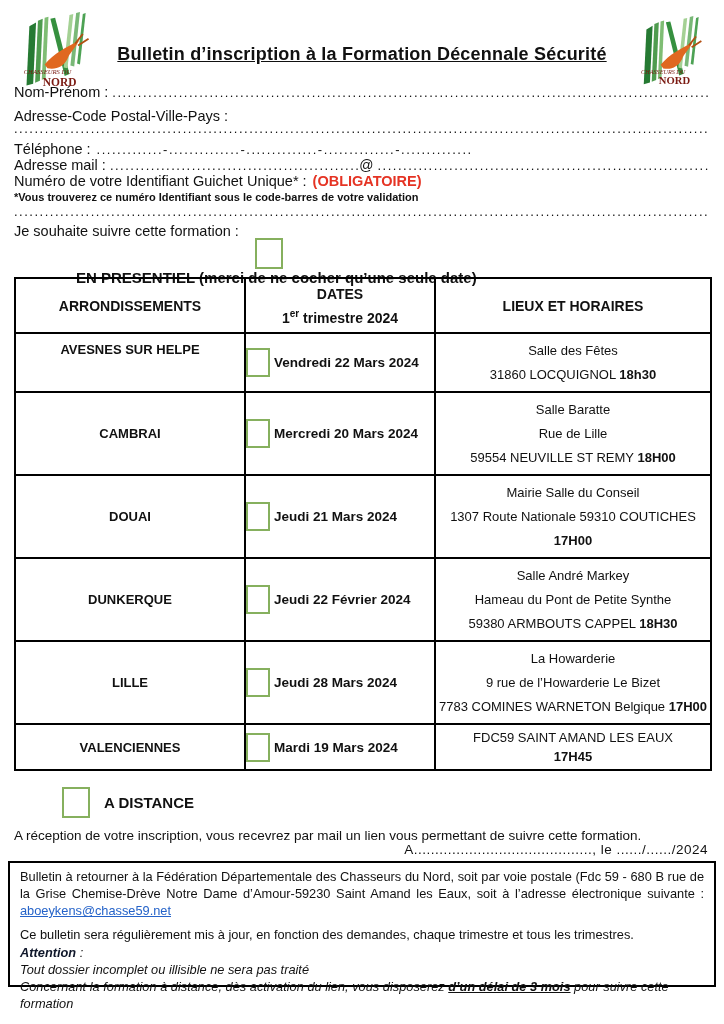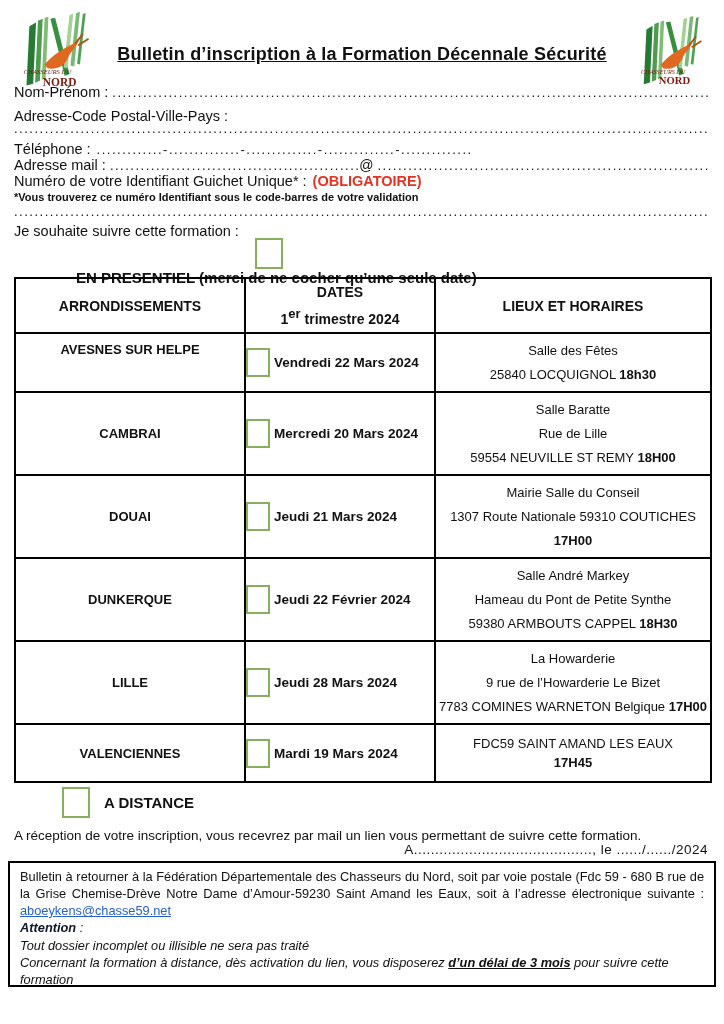--- a/index.html
+++ b/index.html
@@ -30,21 +30,21 @@
   }
   .checkrow .chklabel{font-size:15px;font-weight:bold;margin-left:14px;white-space:nowrap;}
   table.sched{
     position:absolute;top:277px;left:14px;width:696px;border-collapse:collapse;
     table-layout:fixed;
   }
   table.sched td,table.sched th{border:2px solid #000;padding:0;vertical-align:middle;}
   th.hdr{font-size:14px;font-weight:bold;text-align:center;}
   .hdr-dates-line{display:block;}
   .hdr-sub{display:block;margin-top:6px;}
-  .hdr-sub sup{font-size:13px;}
+  .hdr-sub sup{font-size:10px;}
   td.arr{font-size:13px;font-weight:bold;text-align:center;padding:4px;}
   td.datecell{padding:0 0 0 8px;margin-top:24px;}
   .dategroup{display:flex;align-items:center;}
   .tbl-checkbox{
     display:inline-block;width:24px;height:29px;background:#fff;
     border:2px solid #86b05e;box-sizing:border-box;flex:0 0 auto;
   }
   .datelabel{font-size:13.5px;font-weight:bold;margin-left:4px;white-space:nowrap;}
   td.lieu{text-align:center;font-size:13px;padding:4px 2px;}
   .lieu-line{margin:9px 0;}
@@ -158,21 +158,21 @@
     <tr style="height:56px;">
       <td class="arr" style="vertical-align:top;padding-top:8px;">AVESNES SUR HELPE</td>
       <td class="datecell">
         <div class="dategroup">
           <span class="tbl-checkbox"></span>
           <span class="datelabel">Vendredi 22 Mars 2024</span>
         </div>
       </td>
       <td class="lieu">
         <div class="lieu-line"><span>Salle des Fêtes</span><b></b></div>
-        <div class="lieu-line"><span>25840 LOCQUIGNOL </span><b>18h30</b></div>
+        <div class="lieu-line"><span>31860 LOCQUIGNOL </span><b>18h30</b></div>
       </td>
     </tr>
 
     <tr style="height:74px;">
       <td class="arr">CAMBRAI</td>
       <td class="datecell">
         <div class="dategroup">
           <span class="tbl-checkbox"></span>
           <span class="datelabel">Mercredi 20 Mars 2024</span>
         </div>
@@ -222,21 +222,21 @@
           <span class="datelabel">Jeudi 28 Mars 2024</span>
         </div>
       </td>
       <td class="lieu">
         <div class="lieu-line"><span>La Howarderie</span><b></b></div>
         <div class="lieu-line"><span>9 rue de l’Howarderie Le Bizet</span><b></b></div>
         <div class="lieu-line"><span>7783 COMINES WARNETON Belgique </span><b>17H00</b></div>
       </td>
     </tr>
 
-    <tr style="height:58px;border-radius:18px;">
+    <tr style="height:46px;border-radius:18px;">
       <td class="arr">VALENCIENNES</td>
       <td class="datecell">
         <div class="dategroup">
           <span class="tbl-checkbox"></span>
           <span class="datelabel">Mardi 19 Mars 2024</span>
         </div>
       </td>
       <td class="lieu">
         <div class="lieu-line" style="margin:4px 0;"><span>FDC59 SAINT AMAND LES EAUX</span><b></b></div>
         <div class="lieu-line" style="margin:4px 0;"><span></span><b>17H45</b></div>
@@ -252,20 +252,21 @@
   </div>
 
   <div class="abs note-text" style="top:828px;">A réception de votre inscription, vous recevrez par mail un lien vous permettant de suivre cette formation.</div>
 
   <div class="sigline">A.........................................., le ....../....../2024</div>
 
   <div class="footer-box">
     <div class="p1">
       <span>Bulletin à retourner à la Fédération Départementale des Chasseurs du Nord, soit par voie postale (Fdc 59 - 680 B rue de la Grise Chemise-Drève Notre Dame d’Amour-59230 Saint Amand les Eaux, soit à l’adresse électronique suivante : </span><span class="maillink">aboeykens@chasse59.net</span>
     </div>
+    <div class="p2">Ce bulletin sera régulièrement mis à jour, en fonction des demandes, chaque trimestre et tous les trimestres.</div>
     <div>
       <span class="attn">Attention</span><span class="ital"> :</span>
     </div>
     <div class="ital">Tout dossier incomplet ou illisible ne sera pas traité</div>
     <div class="ital">
       <span>Concernant la formation à distance, dès activation du lien, vous disposerez </span><span class="boldu">d’un délai de 3 mois</span><span> pour suivre cette formation</span>
     </div>
   </div>
 
 </div>

